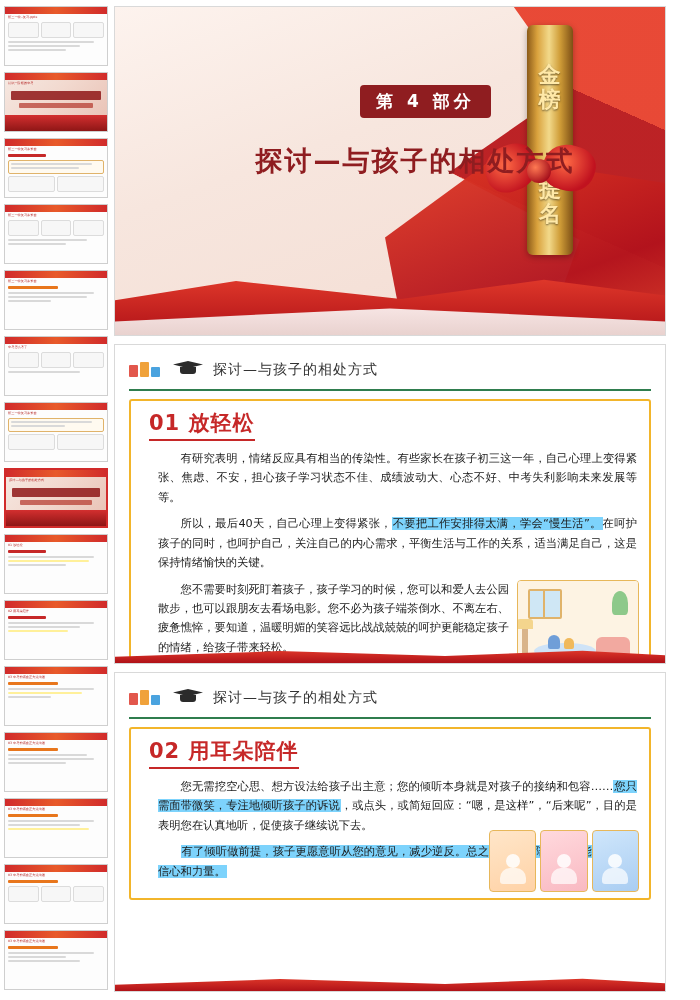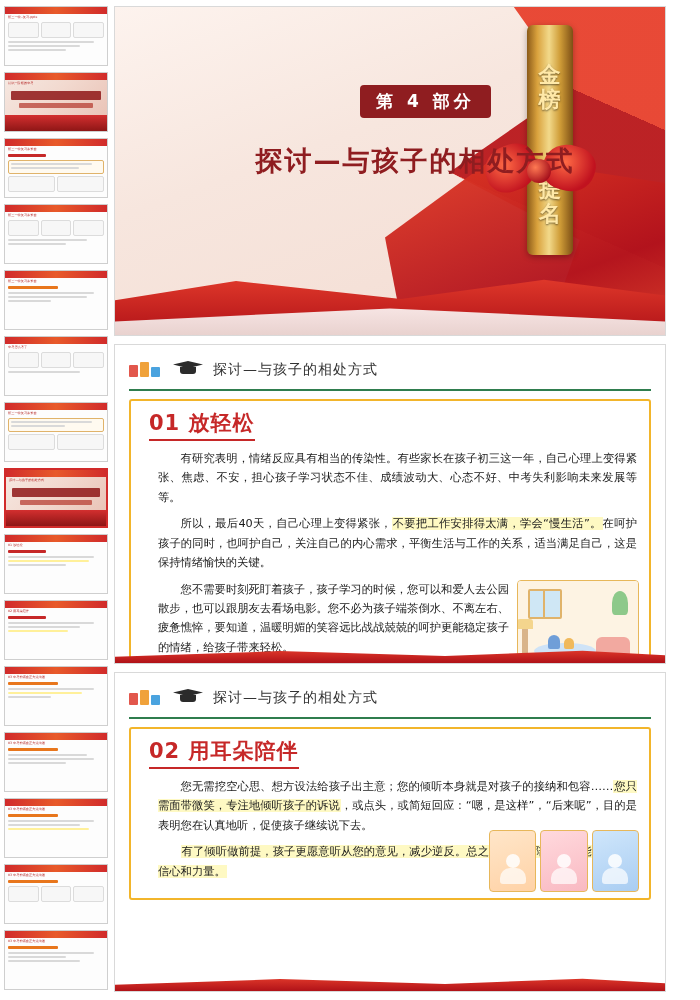--- a/index.html
+++ b/index.html
@@ -175,21 +175,21 @@
     padding:8px 12px 10px 12px;position:relative;box-sizing:border-box;
   }
   .h2-red{
     color:#c62828;font-size:21px;font-weight:bold;letter-spacing:1px;
     border-bottom:2px solid #c62828;display:inline-block;padding-bottom:2px;margin:0 0 8px 6px;
   }
   p.body{
     margin:0 0 7px 15px;font-size:11.3px;line-height:1.72;color:#1a1a1a;text-indent:2em;
     text-align:justify;
   }
-  .hl{background:#fef9c3;padding:0 1px;}
+  .hl{background:#7dd3fc;padding:0 1px;}
   .illus{
     position:absolute;right:10px;bottom:8px;width:120px;height:84px;
     border:1px solid #e7b75a;border-radius:4px;background:#fdf6ea;overflow:hidden;
   }
   .illus .wall{position:absolute;inset:0;background:#fdf3e3}
   .illus .win{position:absolute;left:10px;top:8px;width:30px;height:26px;background:#cfe7f5;border:2px solid #e0b36a;border-radius:2px}
   .illus .win:after{content:"";position:absolute;left:13px;top:0;width:2px;height:26px;background:#e0b36a}
   .illus .plant{position:absolute;right:10px;top:10px;width:16px;height:24px;background:#8dc98a;border-radius:50% 50% 20% 20%}
   .illus .sofa{position:absolute;right:8px;bottom:8px;width:34px;height:20px;background:#f2a9a0;border-radius:6px 6px 3px 3px}
   .illus .rug{position:absolute;left:16px;bottom:6px;width:62px;height:16px;background:#cfe3f7;border-radius:50%}

